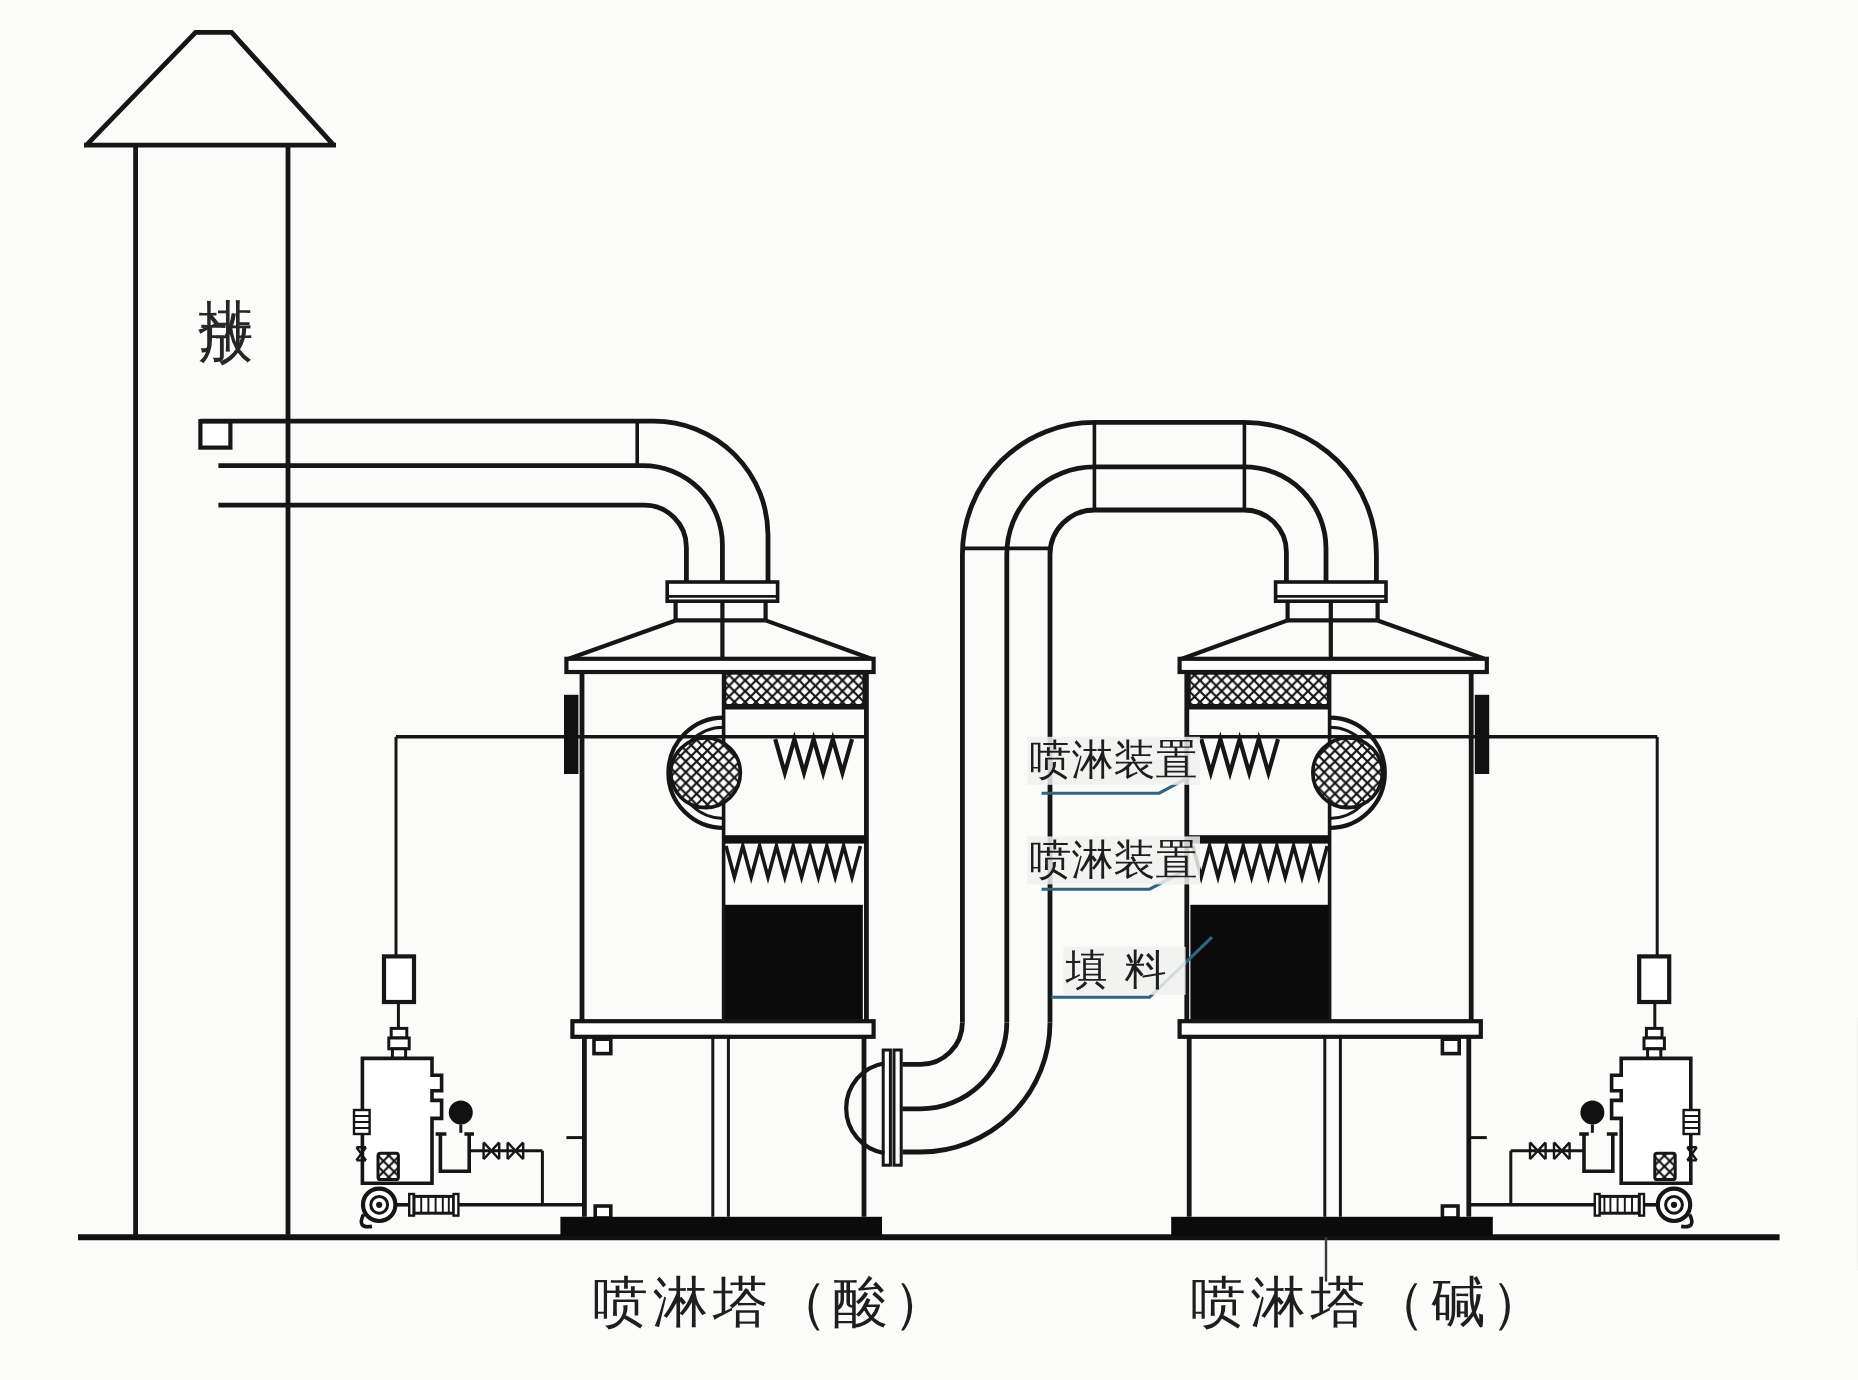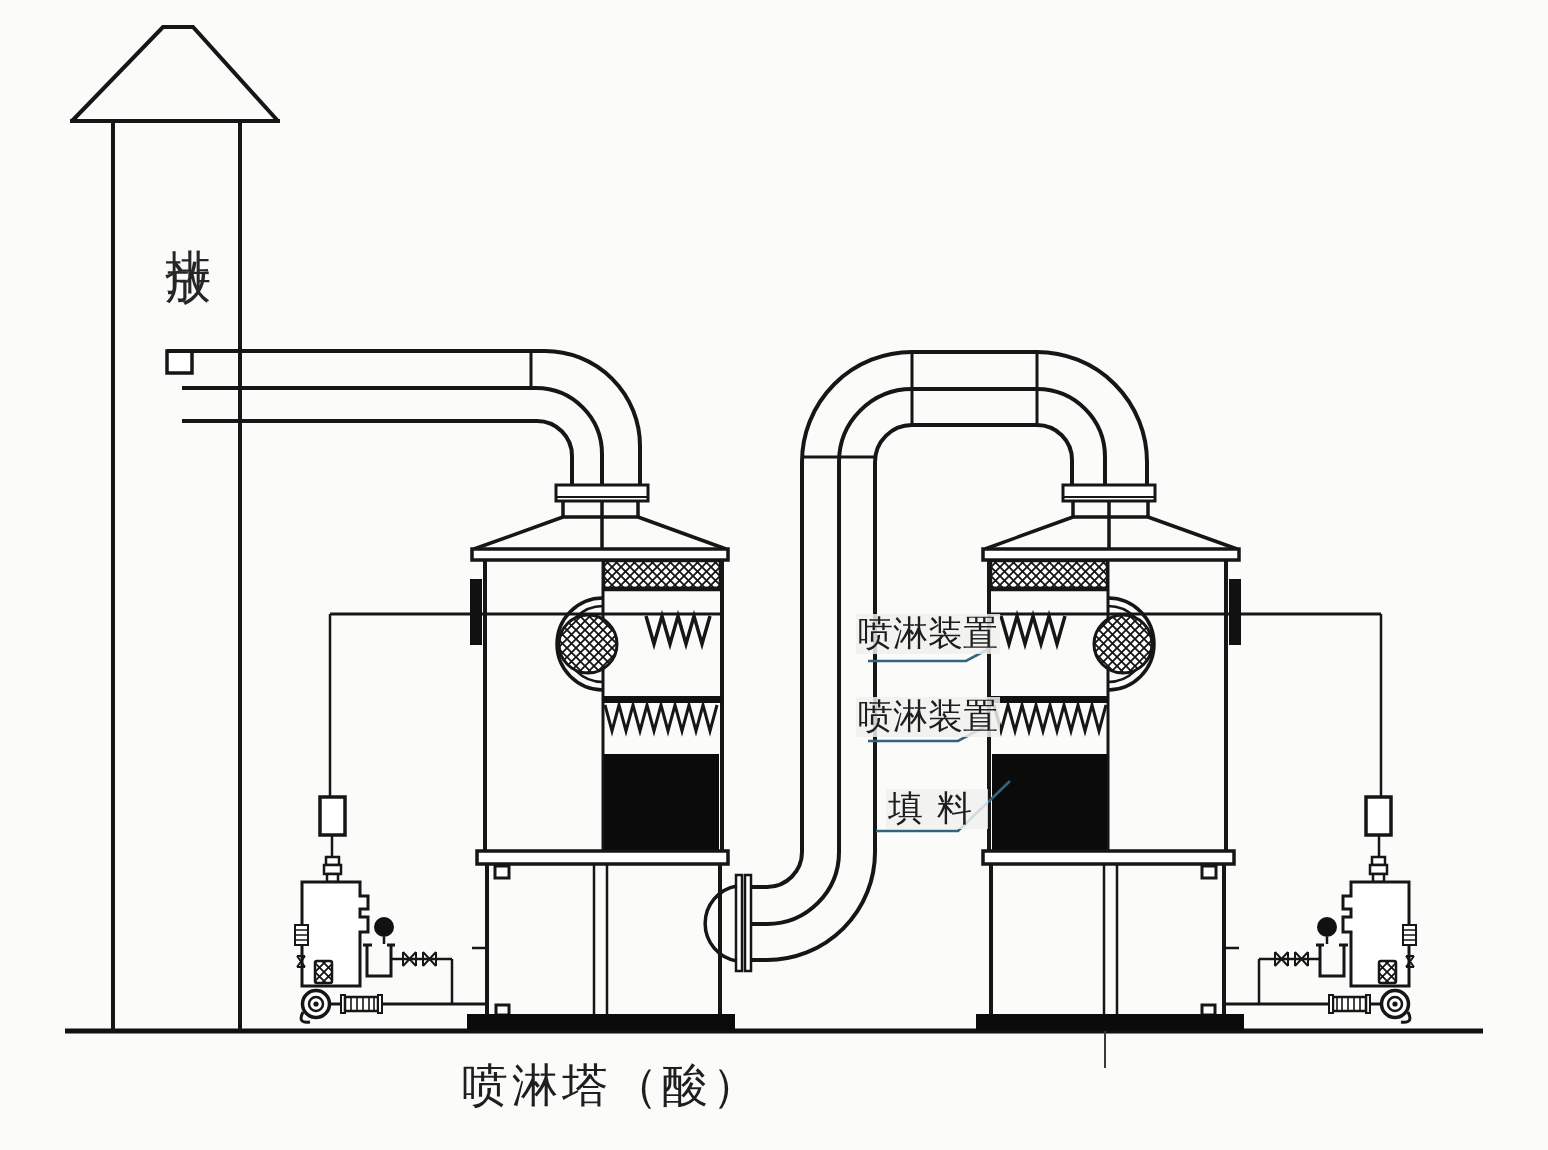--- a/index.html
+++ b/index.html
@@ -175,15 +175,16 @@
   </svg>
 
   <div class="lbl stack-label" style="left:157px;top:212px;">排放</div>
 
   <div class="lbl callout" style="left:856px;top:614px;">喷淋装置</div>
 
   <div class="lbl callout" style="left:856px;top:697px;">喷淋装置</div>
 
   <div class="lbl callout packing-label" style="left:886px;top:789px;">填料</div>
 
-  <div class="lbl tower-caption" style="left:462px;top:1055px;font-family:Liberation Serif, serif;">喷淋塔（酸）</div>
+  <div class="lbl tower-caption" style="left:494px;top:1055px;font-family:Liberation Serif, serif;">喷淋塔（酸）</div>
 
+  <div class="lbl tower-caption" style="left:992px;top:1055px;">喷淋塔（碱）</div>
 </div>
 
 </body></html>

